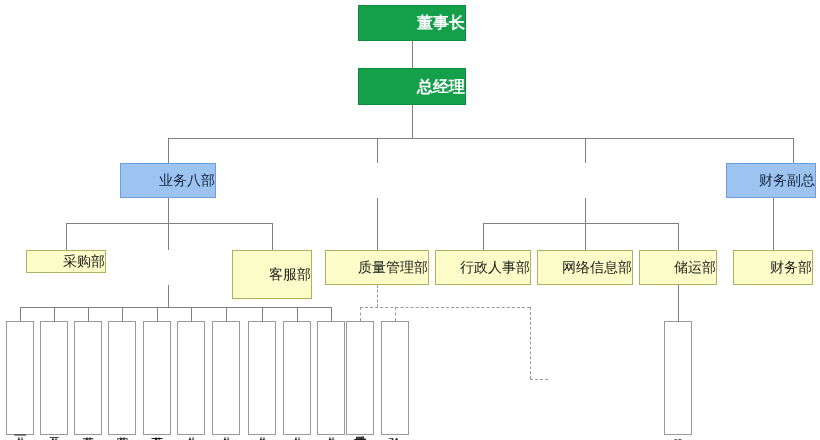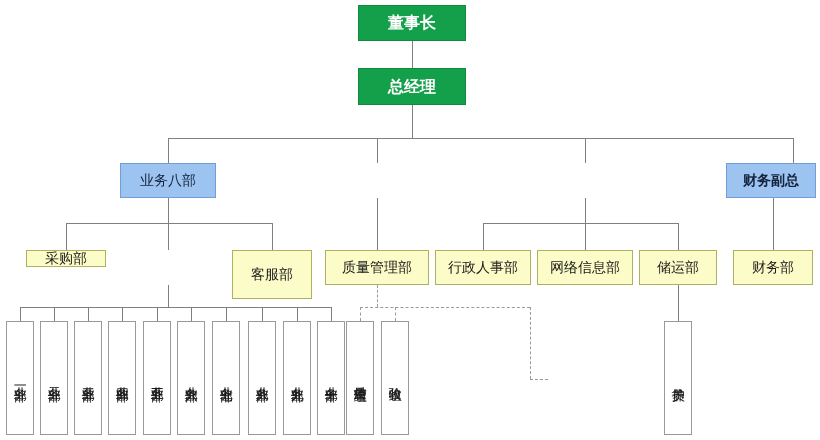--- a/index.html
+++ b/index.html
@@ -16,21 +16,21 @@
     height: 440px;
     overflow: hidden;
     background: #ffffff;
   }
   .node {
     position: absolute;
     box-sizing: border-box;
     border: 1px solid #808080;
     display: flex;
     align-items: center;
-    justify-content: center;
+    justify-content: flex-end;
     text-align: center;
     font-size: 14px;
     line-height: 1.2;
     color: #1a1a1a;
     white-space: nowrap;
   }
   .node.green {
     background: #14a04a;
     border-color: #0d8c3e;
     color: #ffffff;
@@ -132,25 +132,25 @@
     <span>董事长</span>
   </div>
 
   <div class="node green" style="left:358px; top:68px; width:108px; height:37px;">
     <span>总经理</span>
   </div>
 
   <div class="node blue" style="left:120px; top:163px; width:96px; height:35px;">
     <span>业务八部</span>
   </div>
-  <div class="node blue" style="left:726px; top:163px; width:90px; height:35px;font-weight:bold;">
+  <div class="node blue" style="left:726px; top:163px; width:90px; height:35px;">
     <span>财务副总</span>
   </div>
 
-  <div class="node yellow" style="left:26px; top:250px; width:80px; height:17px;">
+  <div class="node yellow" style="left:26px; top:250px; width:80px; height:23px;">
     <span>采购部</span>
   </div>
   <div class="node yellow" style="left:232px; top:250px; width:80px; height:49px;">
     <span>客服部</span>
   </div>
   <div class="node yellow" style="left:325px; top:250px; width:104px; height:35px;">
     <span>质量管理部</span>
   </div>
   <div class="node yellow" style="left:435px; top:250px; width:96px; height:35px;">
     <span>行政人事部</span>

